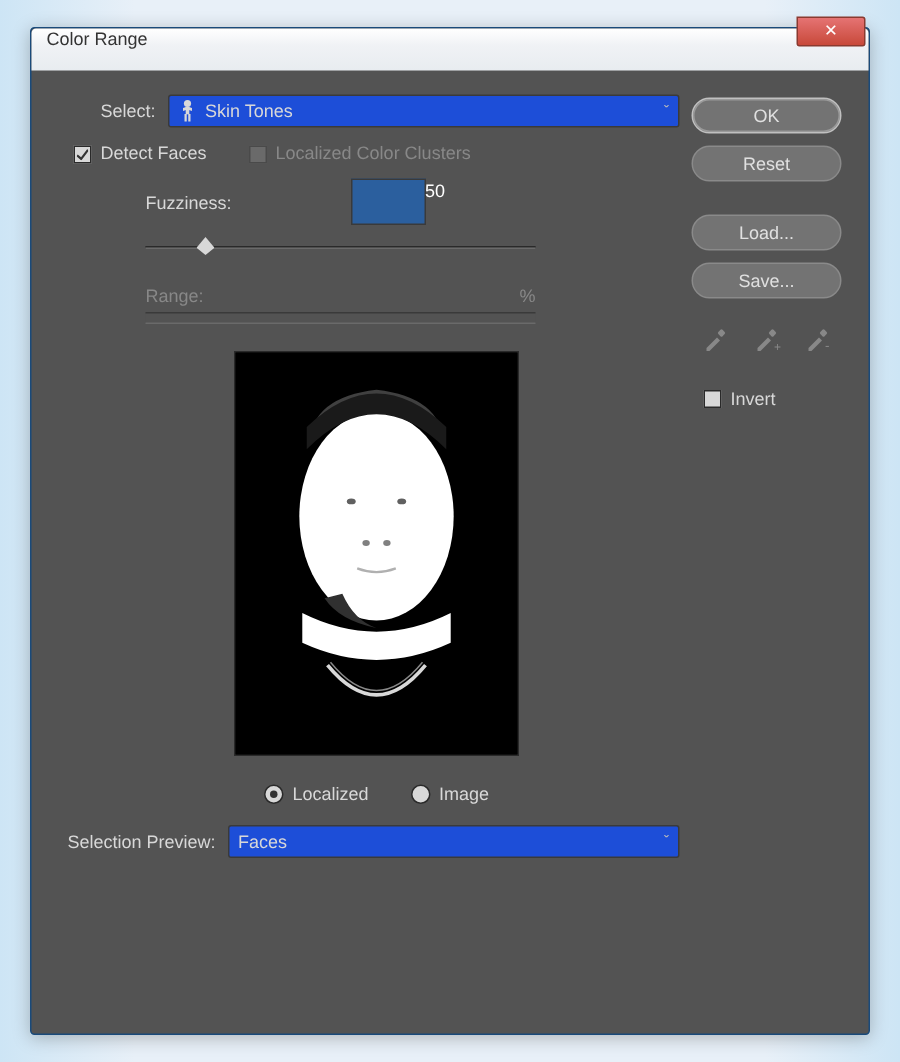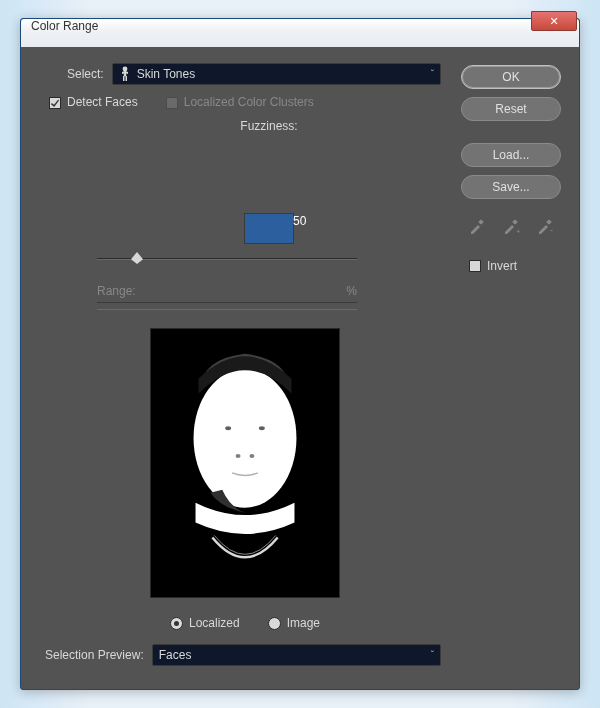--- a/index.html
+++ b/index.html
@@ -14,41 +14,41 @@
     padding: 0 0 0 10px; border-radius: 3px 3px 0 0;
   }
   .titlebar-title { font-size: 12px; color: #333; }
   .close-btn {
     width: 46px; height: 20px; background: linear-gradient(to bottom, #e57373, #c8493a);
     border: 1px solid #8a3a30; border-radius: 0 2px 2px 2px; display: flex; align-items: center; justify-content: center;
     margin-right: 2px; margin-top: -8px;
   }
   .close-x { color: #fff; font-size: 11px; line-height: 1; }
 
-  .body-area { padding: 16px 18px 12px 28px; display: flex; gap: 20px; color: #d8d8d8; font-size: 12px; }
+  .body-area { padding: 16px 18px 12px 28px; display: flex; gap: 8px; color: #d8d8d8; font-size: 12px; }
   .left-col { flex: 1; }
   .right-col { width: 100px; display: flex; flex-direction: column; gap: 8px; padding-top: 2px; }
 
   .row { display: flex; align-items: center; gap: 8px; margin-bottom: 10px; }
   .row.select-row { margin-left: 18px; }
   .dropdown {
-    height: 22px; flex: 1; background: #0f172a; border: 1px solid #3a3a3a; border-radius: 2px;
+    height: 22px; flex: 1; background: #1d4ed8; border: 1px solid #3a3a3a; border-radius: 2px;
     display: flex; align-items: center; padding: 0 6px; gap: 6px; position: relative;
   }
   .dropdown .caret { position: absolute; right: 6px; color: #bbb; font-size: 10px; }
   .skin-icon { width: 12px; height: 16px; position: relative; }
   .skin-icon svg { display:block; }
 
   .check-row { display: flex; align-items: flex-end; gap: 6px; margin-bottom: 10px; }
   .chk { width: 12px; height: 12px; border: 1px solid #2a2a2a; background: #d8d8d8; display:flex; align-items:center; justify-content:center; }
   .chk.checked::after { content: ""; width:8px; height:8px; background:#333; clip-path: polygon(10% 50%, 0 65%, 40% 100%, 100% 20%, 90% 5%, 38% 72%); }
   .chk.disabled { background:#6a6a6a; border-color:#4a4a4a; }
   .disabled-text { color: #888; }
 
-  .fuzz-row { margin-left: 48px; display:flex; align-items:center; gap: 80px; margin-bottom:6px;flex-direction:column;}
+  .fuzz-row { margin-left: 48px; display:flex; align-items:center; gap: 80px; margin-bottom:6px;}
   .fuzz-input {
     width: 40px; height: 31px; background:#535353; border:1px solid #3a3a3a; color:#fff; text-align:center;
     font-size:12px;
     padding-left:48px;
   }
   .fuzz-input.selected { background:#2b5f9e; }
   .slider-wrap { margin-left:48px; width: 260px; height:20px; position:relative; margin-bottom:14px;}
   .slider-track { position:absolute; top:8px; left:0; right:0; height:2px; background:#3a3a3a; border-top:1px solid #2a2a2a; border-bottom:1px solid #6a6a6a;}
   .slider-thumb {
     position:absolute; top:2px; left:34px; width:12px; height:12px; background:#d8d8d8;

